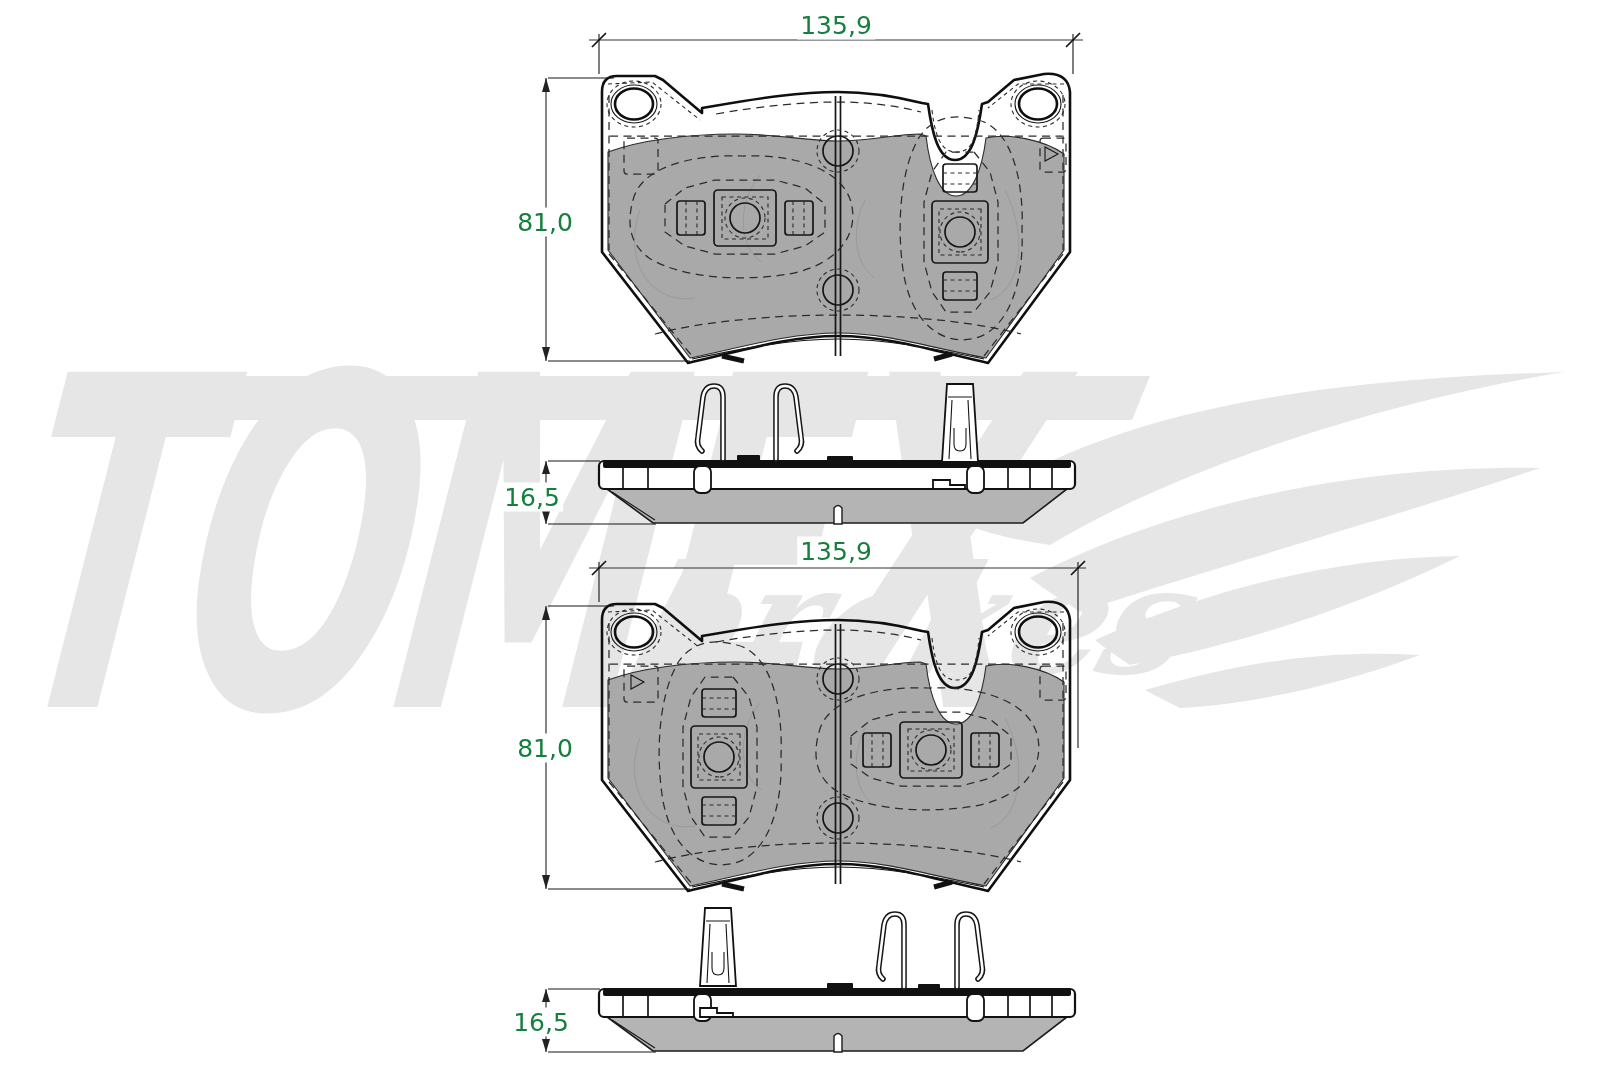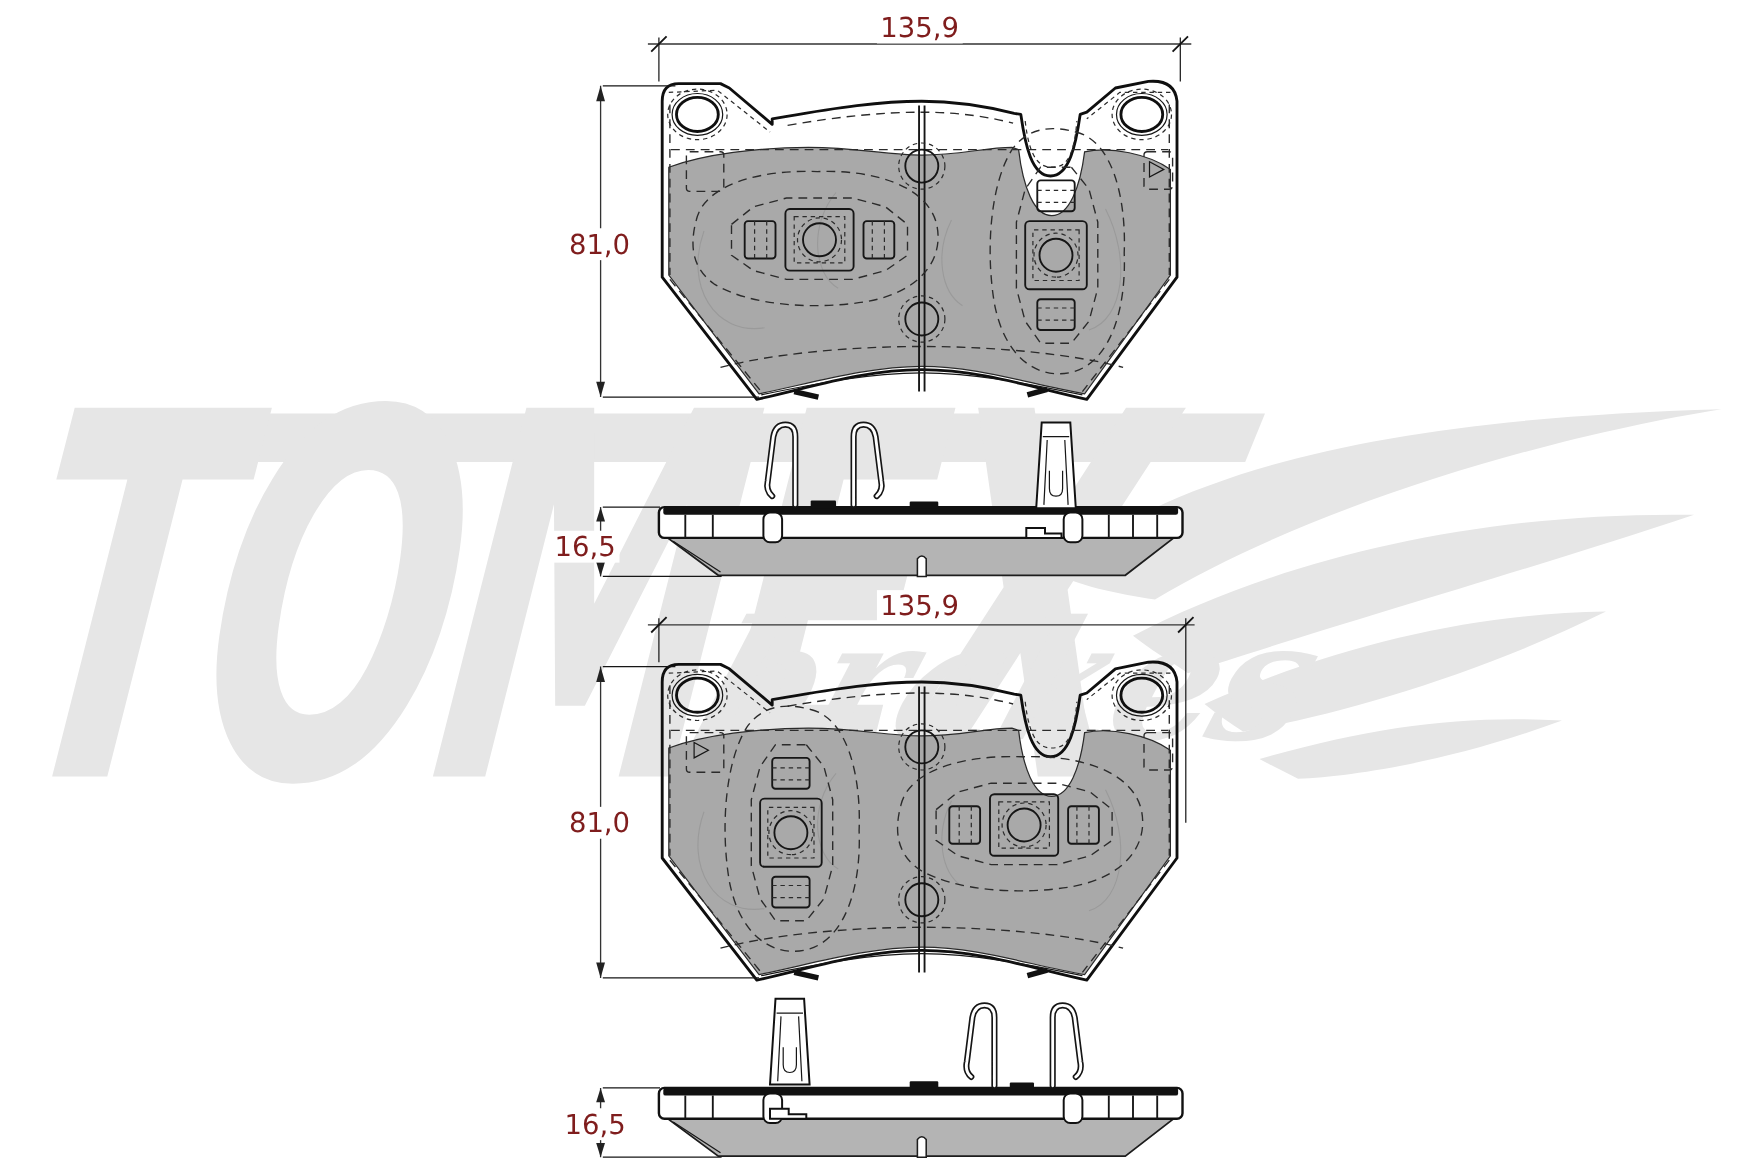--- a/index.html
+++ b/index.html
@@ -23,21 +23,21 @@
   .d2 {fill:none;stroke:#2b2b2b;stroke-width:1.1;stroke-dasharray:4 3.5;}
   .g  {fill:var(--c-friction-front,#a9a9a9);stroke:#2a2a2a;stroke-width:1.1;}
   .gs {fill:var(--c-friction-side,#b4b4b4);stroke:#1d1d1d;stroke-width:1.6;}
   .w  {fill:#fff;stroke:#111;stroke-width:1.8;}
   .wk {fill:#111;}
   .faint{fill:none;stroke:#9a9a9a;stroke-width:1;}
   .dim{fill:none;stroke:#333;stroke-width:1.2;}
   .ar {fill:#222;stroke:none;}
   .wire-b{fill:none;stroke:#151515;stroke-width:5.6;stroke-linecap:round;stroke-linejoin:round;}
   .wire-w{fill:none;stroke:#fff;stroke-width:2.6;stroke-linecap:round;stroke-linejoin:round;}
-  .dimlabel{position:absolute;transform:translate(-50%,-50%);font-size:25px;color:#7f1d1d;background:#fff;
+  .dimlabel{position:absolute;transform:translate(-50%,-50%);font-size:25px;color:#15803d;background:#fff;
             padding:0 3px;white-space:nowrap;z-index:3;}
 </style>
 </head>
 <body>
 
 <div id="canvas">
 
   <div class="wm-layer">
     <svg class="wm-svg" width="1600" height="1067" viewBox="0 0 1600 1067">
       <g fill="#e6e6e6">

